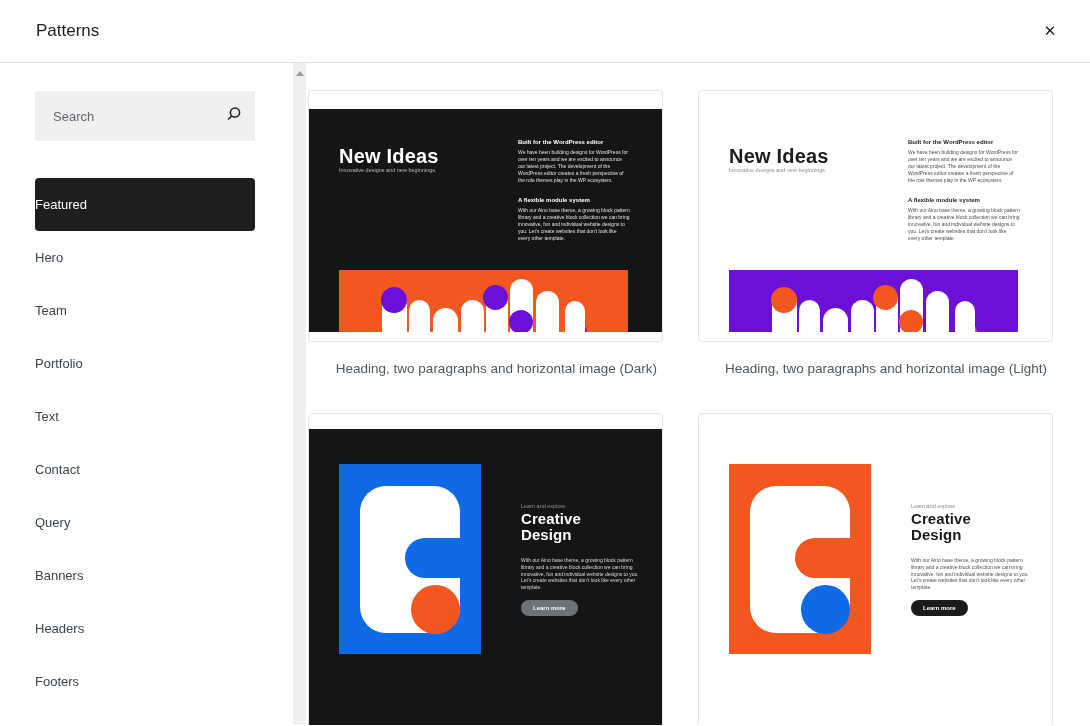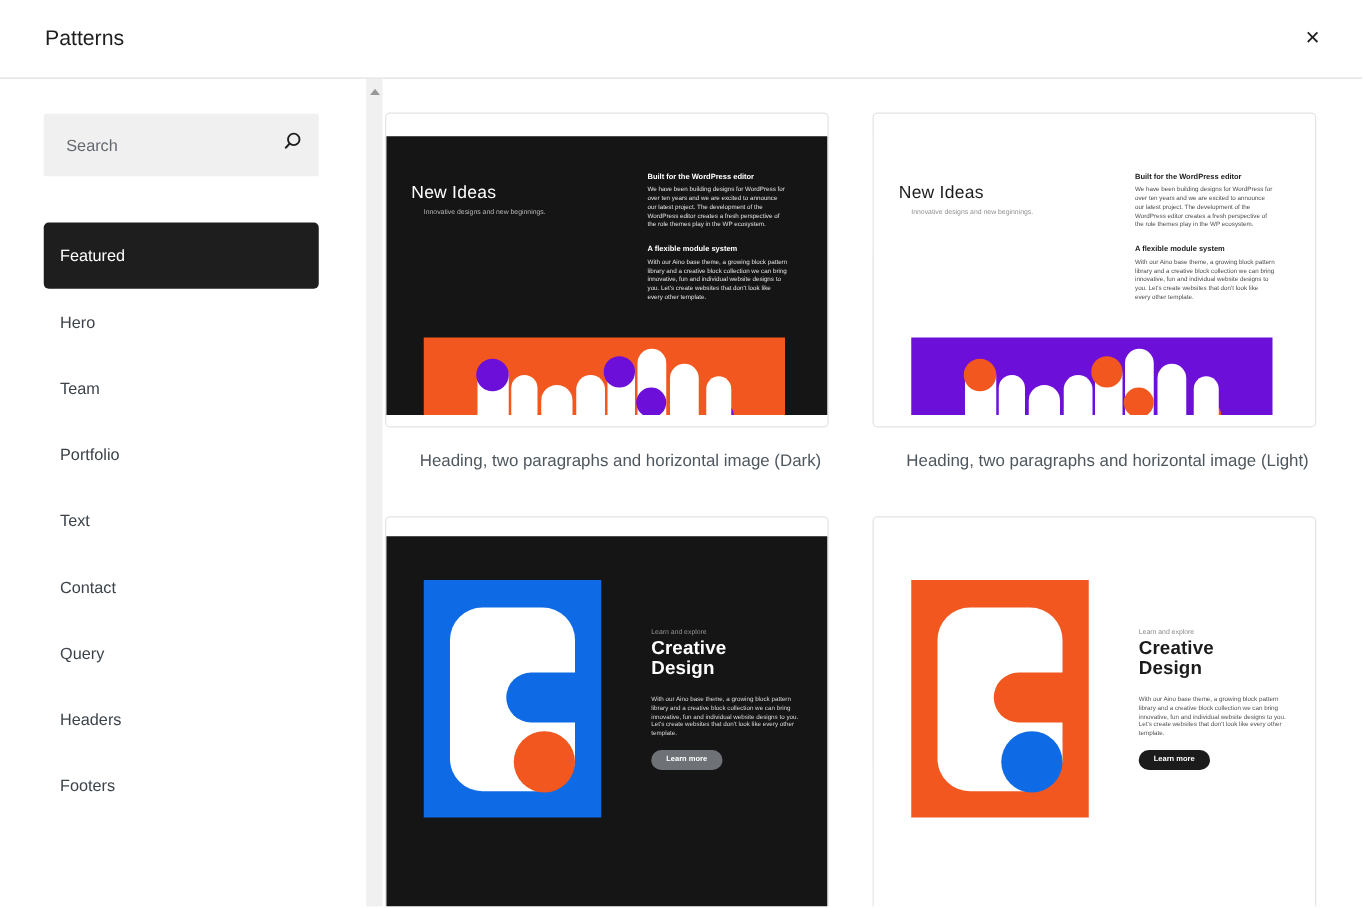--- a/index.html
+++ b/index.html
@@ -36,38 +36,38 @@
     display:flex;align-items:center;box-sizing:border-box;padding:0 12px 0 16px;
   }
   .search-input{
     flex:1;border:none;background:transparent;outline:none;
     font-size:13px;font-family:"Liberation Sans",sans-serif;color:#1e1e1e;min-width:0;
   }
   .search-input::placeholder{color:#646970;}
   .search-icon{flex:none;display:block;}
   .cat-list{margin-top:37px;width:220px;}
   .cat{
-    height:53px;display:flex;align-items:center;padding-left:13px;
+    height:53px;display:flex;align-items:center;
     font-size:13px;color:#3c434a;border-radius:4px;cursor:pointer;box-sizing:border-box;
   }
   .cat.selected{background:var(--selected_bg,#1e1e1e);color:#fff;}
   
   .preview-frame{
     width:355px;height:252px;box-sizing:border-box;border:1px solid #e3e4e6;border-radius:4px;
     background:#fff;padding:18px 0 9px;overflow:hidden;cursor:pointer;
   }
   .preview-frame.tall{height:371px;padding:15px 0 9px;}
   .preview{position:relative;width:353px;height:100%;overflow:hidden;}
   .card-dark .preview{background:var(--dark_bg,#151515);}
   .card-light .preview{background:#fff;}
   .caption{
     margin:18px 6px 35px;text-align:right;font-size:13.5px;color:#4f575e;line-height:18px;
   }
   
-  .hero-heading{position:absolute;left:20px;top:37px;font-size:14px;font-weight:400;line-height:1;letter-spacing:.2px;}
+  .hero-heading{position:absolute;left:30px;top:37px;font-size:20px;font-weight:700;line-height:1;letter-spacing:.2px;}
   .hero-sub{position:absolute;left:30px;top:58px;font-size:5.5px;}
   .hero-cols{position:absolute;left:209px;top:30px;width:112px;}
   .hero-col-title{font-size:6px;font-weight:700;margin:0 0 4px;}
   .hero-col-text{font-size:5px;line-height:7px;margin:0 0 13px;}
   .card-dark .hero-heading{color:#fff;}
   .card-dark .hero-sub{color:#b9b9b9;}
   .card-dark .hero-col-title{color:#fff;}
   .card-dark .hero-col-text{color:#e0e0e0;}
   .card-light .hero-heading{color:#1c1c1c;}
   .card-light .hero-sub{color:#8f8f8f;}
@@ -131,20 +131,21 @@
       </span>
     </div>
     <div class="cat-list">
       <div class="cat selected">Featured</div>
       <div class="cat">Hero</div>
       <div class="cat">Team</div>
       <div class="cat">Portfolio</div>
       <div class="cat">Text</div>
       <div class="cat">Contact</div>
       <div class="cat">Query</div>
+      <div class="cat">Banners</div>
       <div class="cat">Headers</div>
       <div class="cat">Footers</div>
     </div>
   </div>
 
   <div class="vscroll">
     <span class="arrow-up"></span>
   </div>
 
   <div class="content">

